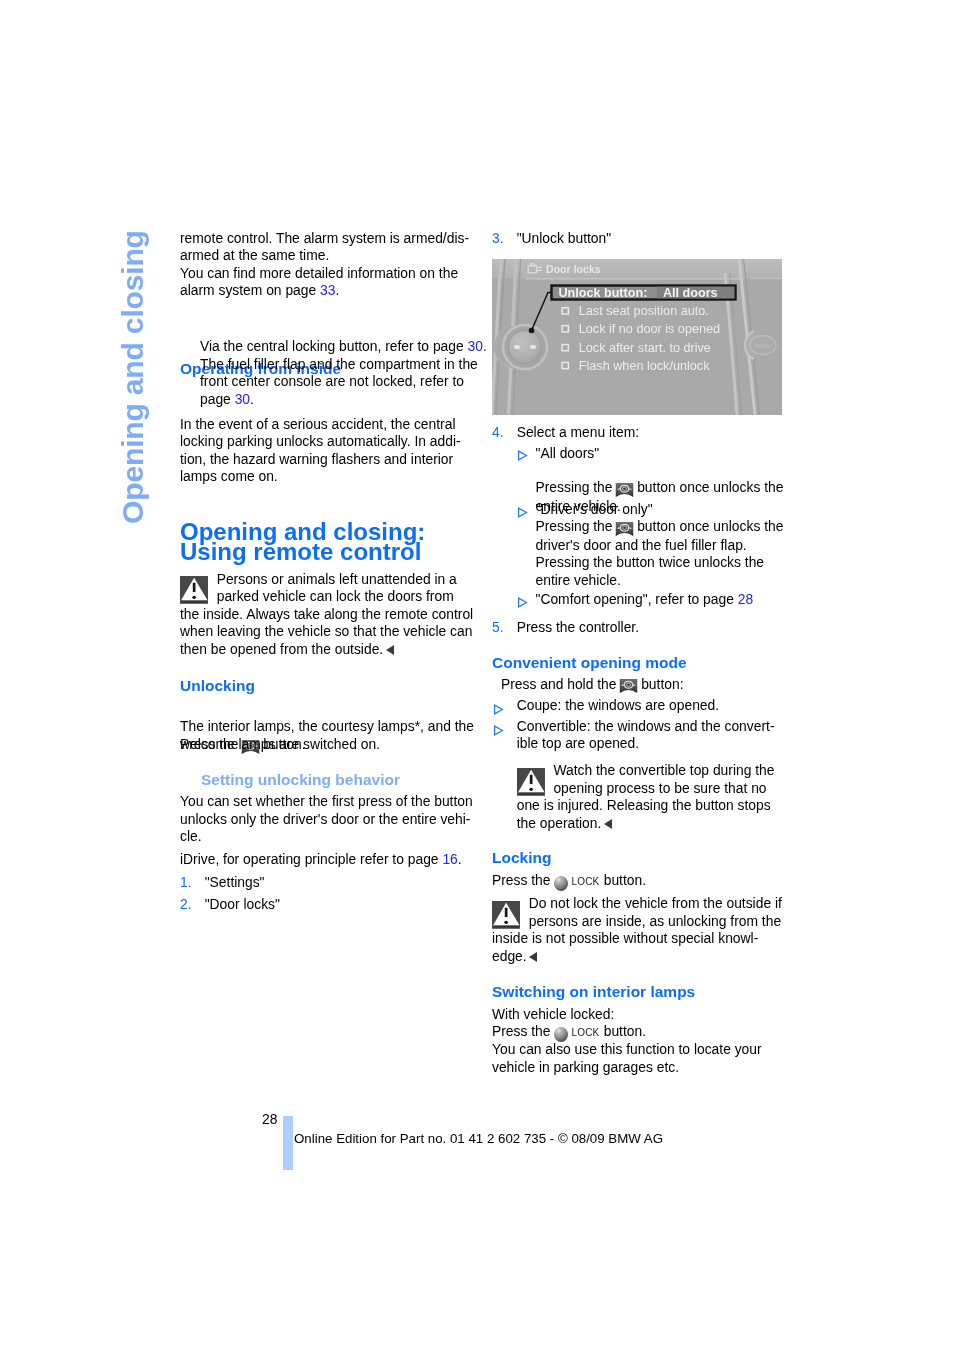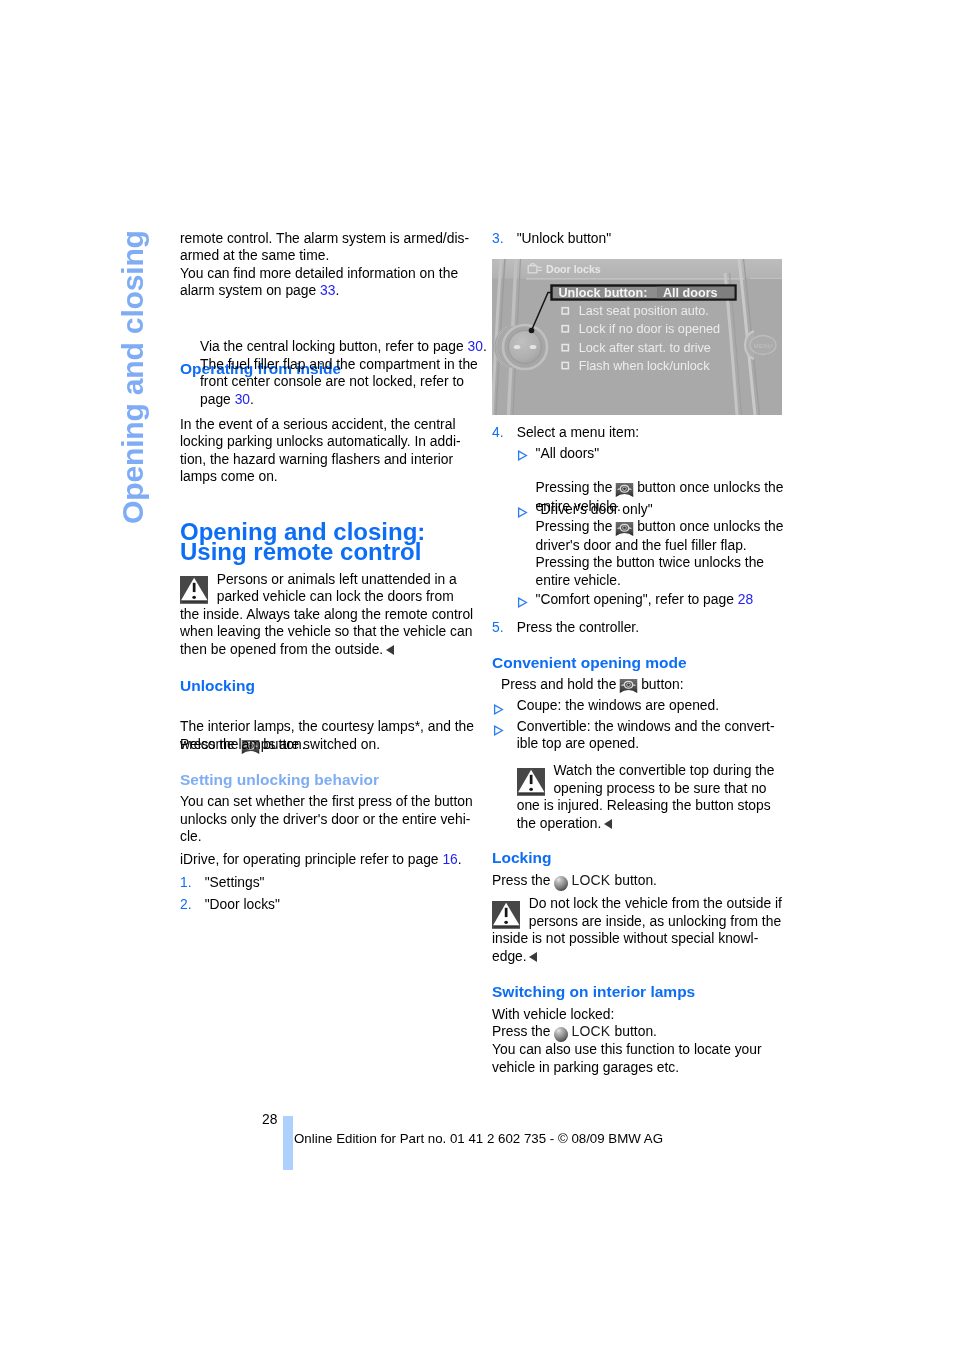--- a/index.html
+++ b/index.html
@@ -21,21 +21,21 @@
   }
 
   .col{position:absolute;top:0;width:295px;font-size:13.85px;line-height:17.5px;}
   .col > p, .col > div.idrive-wrap{position:absolute;left:0;width:295px;box-sizing:border-box;}
   .colL{left:180px;}
   .colR{left:492px;}
 
   p{margin:0;}
   
   .h2{color:#0d6ef5;font-weight:bold;font-size:15.5px;line-height:20px;margin:0;}
-  .h2light{color:#7fadf5;}
+  .h2light{color:#7fadf5;margin-left:21px;}
   .h1{color:#0d6ef5;font-weight:bold;font-size:24px;line-height:20px;}
   .lnk{color:#2222f0;}
 
   
   .li{position:relative;padding-left:24.7px;}
   .li .num{position:absolute;left:0;top:0;color:#0d6ef5;}
   .li2{position:relative;padding-left:43.5px;}
   .li2 .tri{position:absolute;left:24.8px;top:5.5px;}
   .li .tri{position:absolute;left:0.9px;top:7.2px;}
 
@@ -55,21 +55,21 @@
 
   
   .btn-unlock{display:inline-block;width:19px;height:16px;vertical-align:-5.8px;
      margin:0 -0.5px 0 -1.5px;position:relative;}
   .btn-unlock svg{display:block;}
   
   .btn-lock{display:inline-block;white-space:nowrap;margin:0 0.5px 0 0;}
   .btn-lock .sphere{display:inline-block;width:14px;height:15px;border-radius:50%;
      vertical-align:-5.6px;
      background:radial-gradient(circle at 33% 25%, #e8e8e8 0%, #bcbcbc 18%, #9a9a9a 38%, #6f6f6f 62%, #3a3a3a 84%, #101010 100%);}
-  .btn-lock .cap{font-size:14px;letter-spacing:0.15px;color:#1b1b1b;margin-left:3.2px;text-align:center;}
+  .btn-lock .cap{font-size:10px;letter-spacing:0.15px;color:#1b1b1b;margin-left:3.2px;text-align:center;}
 
   .footer-num{position:absolute;left:262px;top:1110.5px;font-size:13.85px;line-height:17.5px;}
   .footer-bar{position:absolute;left:283px;top:1115.9px;width:10px;height:53.7px;background:#add0fe;}
   .footer-txt{position:absolute;left:294px;top:1129.9px;font-size:13.3px;line-height:17.5px;}
 
 
   .idrive-wrap{position:absolute;left:1px;top:259px;width:290px;height:156px;}
   .idv-title{font-family:"Liberation Sans",sans-serif;font-size:10.6px;fill:#e6e6e6;font-weight:bold;}
   .idv-sel{font-family:"Liberation Sans",sans-serif;font-size:12.6px;fill:#f4f4f4;font-weight:bold;}
   .idv-opt{font-family:"Liberation Sans",sans-serif;font-size:12.65px;fill:#ececec;}

